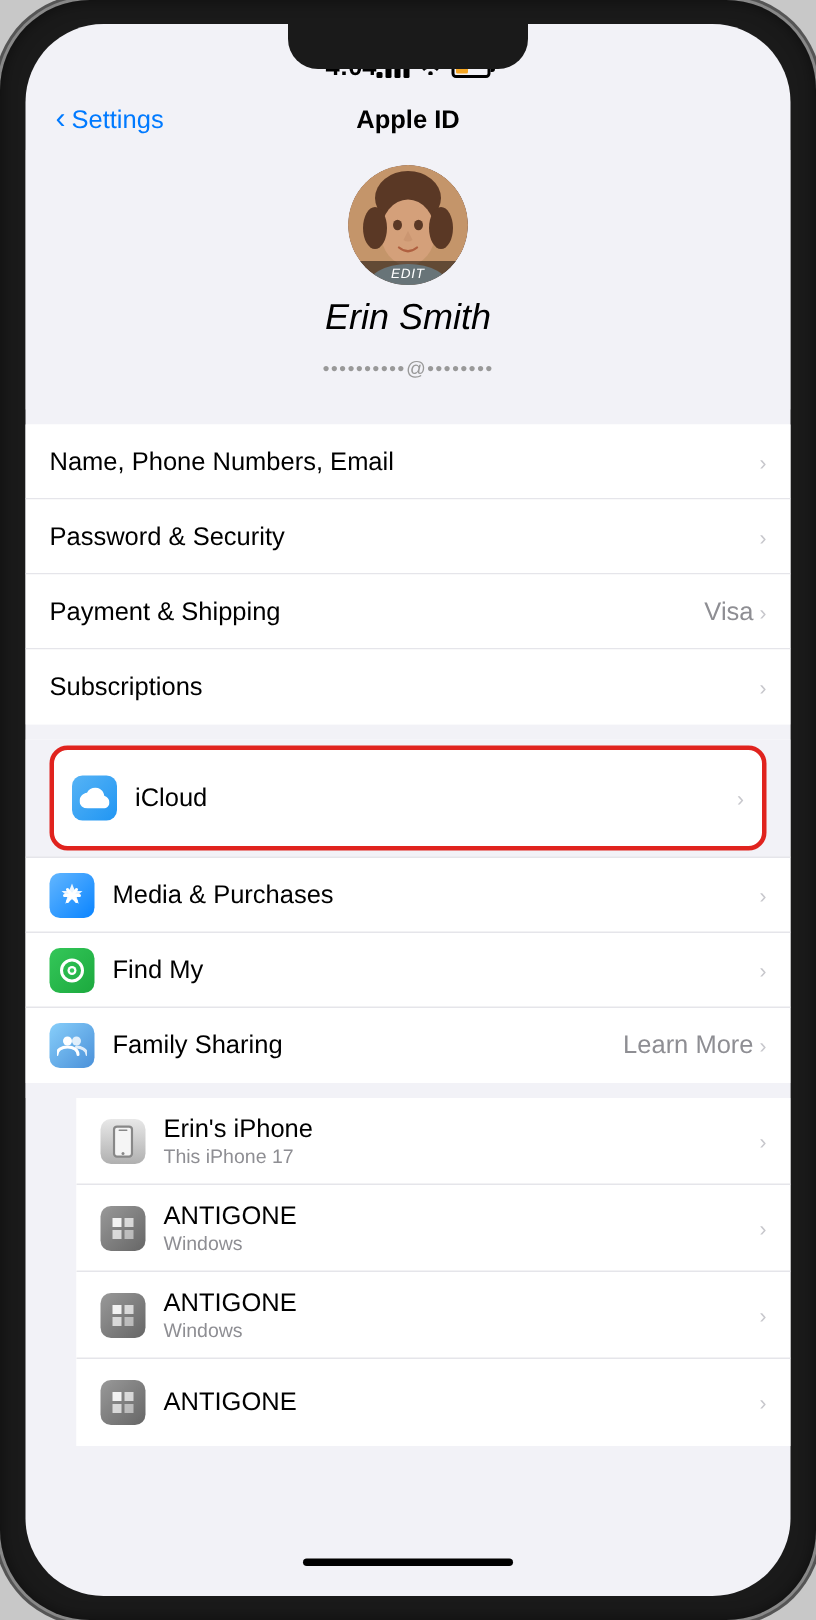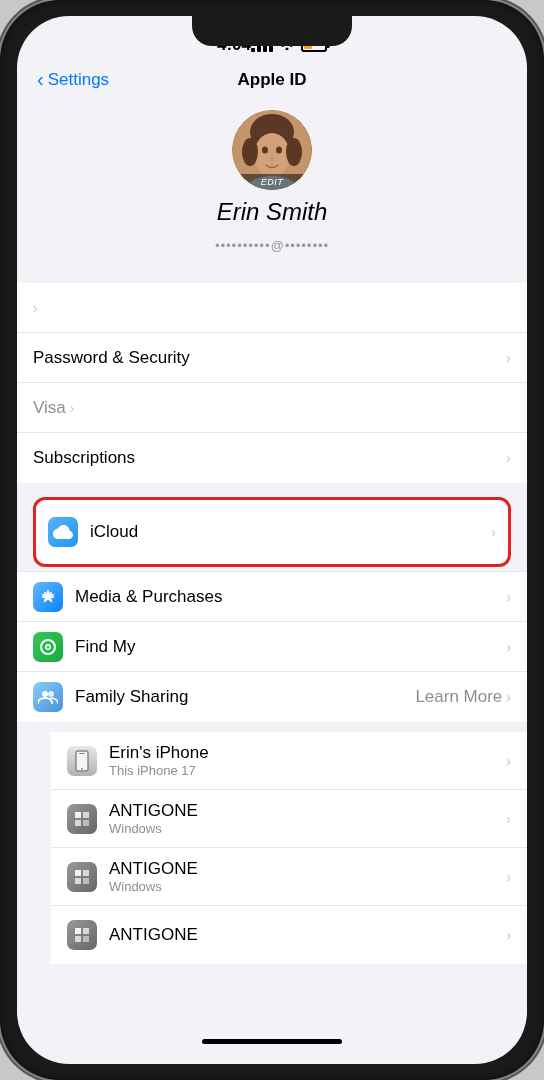--- a/index.html
+++ b/index.html
@@ -392,33 +392,39 @@
           </svg>
         </div>
         <div class="avatar-edit-label">EDIT</div>
       </div>
       <div class="profile-name">Erin Smith</div>
       <div class="profile-email">••••••••••@••••••••</div>
     </div>
 
     <div class="settings-section">
       <div class="settings-row">
+        <div class="row-left">
+          <span class="row-text">Name, Phone Numbers, Email</span>
+        </div>
         <div class="row-right">
           <span class="chevron">›</span>
         </div>
       </div>
       <div class="settings-row">
         <div class="row-left">
           <span class="row-text">Password &amp; Security</span>
         </div>
         <div class="row-right">
           <span class="chevron">›</span>
         </div>
       </div>
       <div class="settings-row">
+        <div class="row-left">
+          <span class="row-text">Payment &amp; Shipping</span>
+        </div>
         <div class="row-right">
           <span style="color:#8e8e93; font-size:17px;">Visa</span>
           <span class="chevron">›</span>
         </div>
       </div>
       <div class="settings-row">
         <div class="row-left">
           <span class="row-text">Subscriptions</span>
         </div>
         <div class="row-right">

